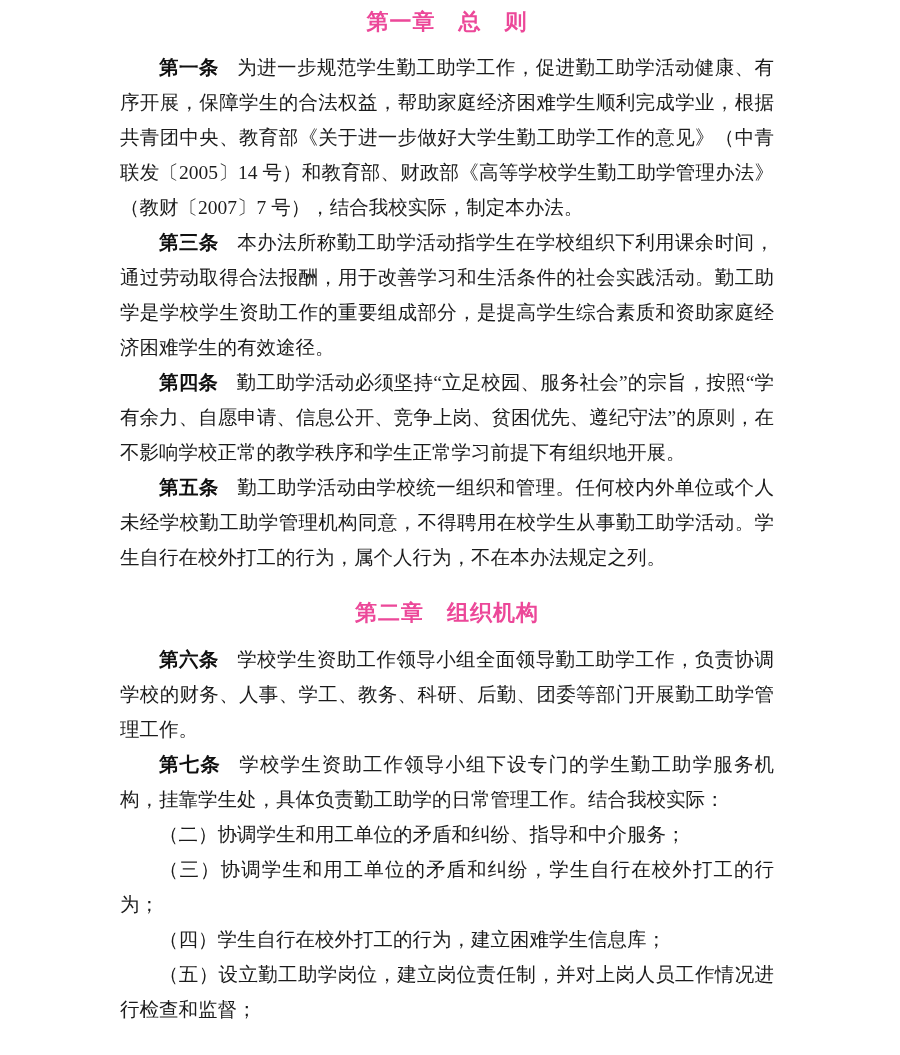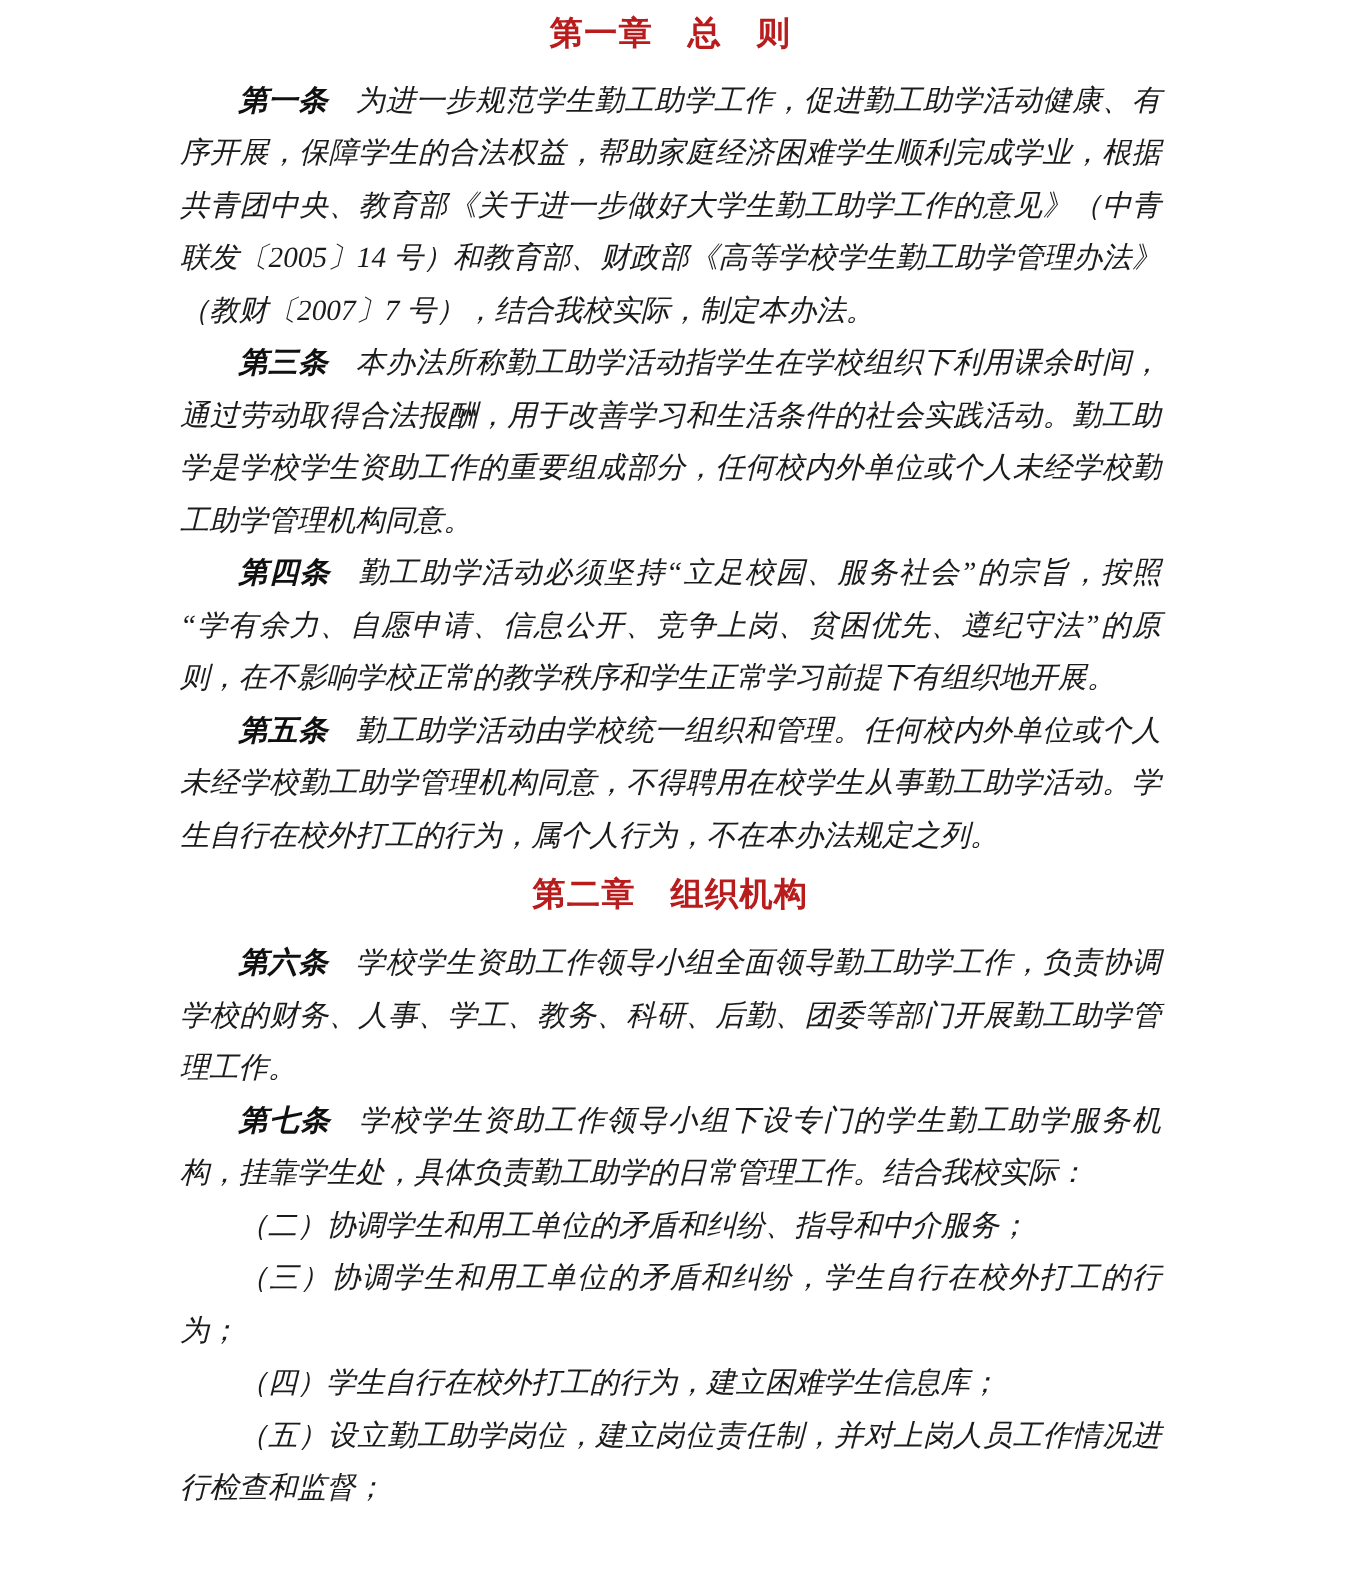--- a/index.html
+++ b/index.html
@@ -19,38 +19,37 @@
     font-family: "Liberation Serif", "DejaVu Serif", serif;
     color: #1b1b1b;
   }
   .chapter-title {
     margin: 0;
     font-size: 22px;
     font-weight: 700;
     line-height: 40px;
     text-align: center;
     letter-spacing: 1px;
-    color: #b91c1c;
+    color: #ec4899;
   }
   .chapter-title.first {
     margin-bottom: 8px;
   }
   .chapter-title.second {
-    margin-top: 1px;
+    margin-top: 18px;
     margin-bottom: 9px;
   }
   .para {
     margin: 0;
     font-size: 19.5px;
     line-height: 35px;
     text-align: justify;
     text-indent: 2em;
     word-break: break-all;
     color: #1b1b1b;
-    font-style: italic;
   }
   .article-label {
     font-weight: 700;
     color: #101010;
     margin-right: 0.95em;
   }
   .article-label:empty {
     display: none;
     margin: 0;
   }
@@ -58,21 +57,21 @@
 </head>
 <body>
 
 <div class="page">
 
   <h1 class="chapter-title first">第一章　总　则</h1>
 
   <p class="para"><span class="article-label">第一条</span><span>为进一步规范学生勤工助学工作，促进勤工助学活动健康、有序开展，保障学生的合法权益，帮助家庭经济困难学生顺利完成学业，根据共青团中央、教育部《关于进一步做好大学生勤工助学工作的意见》（中青联发〔2005〕14 号）和教育部、财政部《高等学校学生勤工助学管理办法》（教财〔2007〕7 号），结合我校实际，制定本办法。</span></p>
 
 
-  <p class="para"><span class="article-label">第三条</span><span>本办法所称勤工助学活动指学生在学校组织下利用课余时间，通过劳动取得合法报酬，用于改善学习和生活条件的社会实践活动。勤工助学是学校学生资助工作的重要组成部分，任何校内外单位或个人未经学校勤工助学管理机构同意。</span></p>
+  <p class="para"><span class="article-label">第三条</span><span>本办法所称勤工助学活动指学生在学校组织下利用课余时间，通过劳动取得合法报酬，用于改善学习和生活条件的社会实践活动。勤工助学是学校学生资助工作的重要组成部分，是提高学生综合素质和资助家庭经济困难学生的有效途径。</span></p>
 
   <p class="para"><span class="article-label">第四条</span><span>勤工助学活动必须坚持“立足校园、服务社会”的宗旨，按照“学有余力、自愿申请、信息公开、竞争上岗、贫困优先、遵纪守法”的原则，在不影响学校正常的教学秩序和学生正常学习前提下有组织地开展。</span></p>
 
   <p class="para"><span class="article-label">第五条</span><span>勤工助学活动由学校统一组织和管理。任何校内外单位或个人未经学校勤工助学管理机构同意，不得聘用在校学生从事勤工助学活动。学生自行在校外打工的行为，属个人行为，不在本办法规定之列。</span></p>
 
   <h1 class="chapter-title second">第二章　组织机构</h1>
 
   <p class="para"><span class="article-label">第六条</span><span>学校学生资助工作领导小组全面领导勤工助学工作，负责协调学校的财务、人事、学工、教务、科研、后勤、团委等部门开展勤工助学管理工作。</span></p>
 
   <p class="para"><span class="article-label">第七条</span><span>学校学生资助工作领导小组下设专门的学生勤工助学服务机构，挂靠学生处，具体负责勤工助学的日常管理工作。结合我校实际：</span></p>

